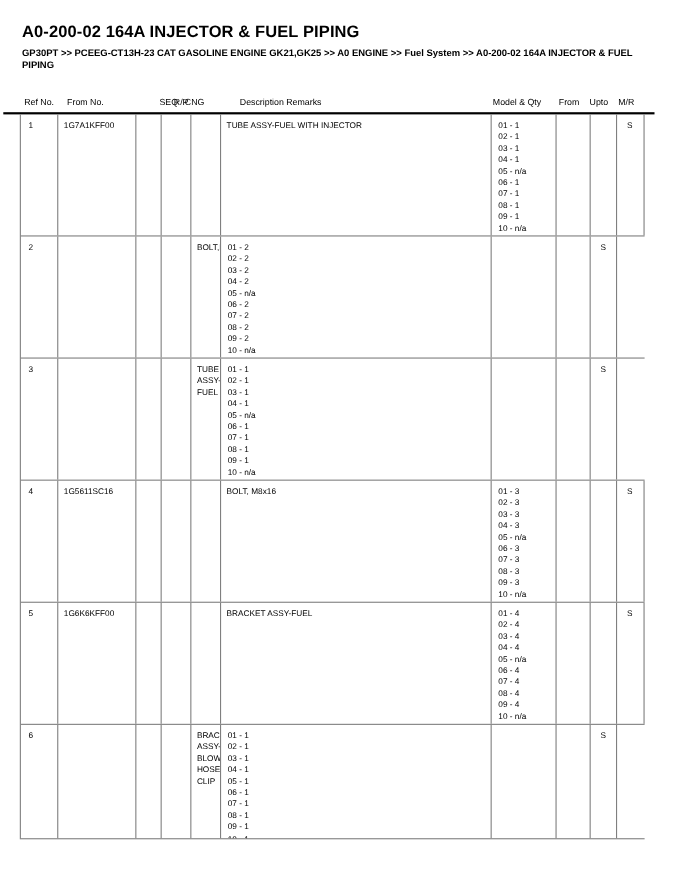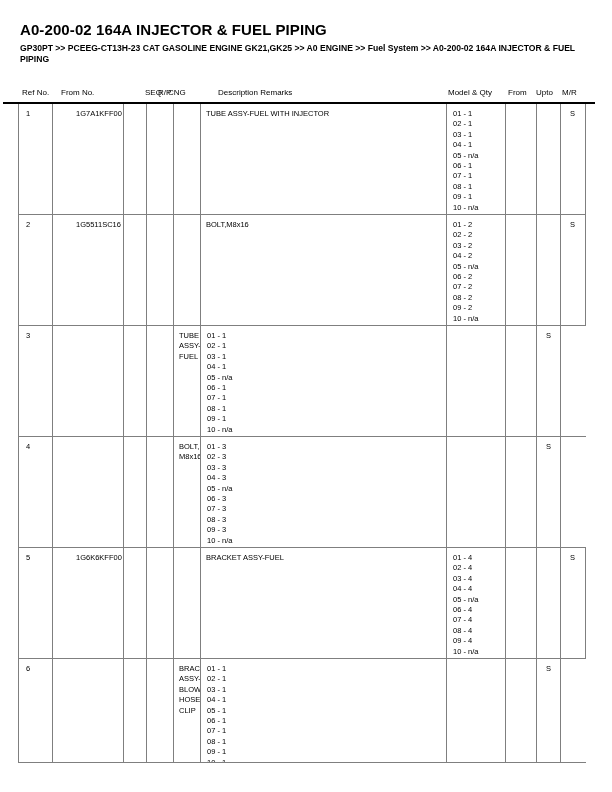--- a/index.html
+++ b/index.html
@@ -51,21 +51,21 @@
   .row:last-child { height:103px; }
   .cell {
     border-right:1px solid #7f7f7f;
     padding-top:5px;
     font-size:7.5px; line-height:10.4px;
     white-space:pre-line;
     overflow:hidden;
     box-sizing:border-box;
   }
   .c-ref  { padding-left:7px; }
-  .c-part { padding-left:5px;margin-left:18px; }
+  .c-part { padding-left:5px; }
   .c-desc { padding-left:5px; }
   .c-qty  { padding-left:6px; }
   .c-mr   { padding-left:9px; }
 </style>
 </head>
 <body>
 
 <div class="page">
 
   <div class="title">A0-200-02 164A INJECTOR &amp; FUEL PIPING</div>
@@ -104,21 +104,20 @@
 07 - 1
 08 - 1
 09 - 1
 10 - n/a</div>
     <div class="cell c-from"></div>
     <div class="cell c-upto"></div>
     <div class="cell c-mr">S</div>
   </div>
       <div class="row">
     <div class="cell c-ref">2</div>
-    <div class="cell c-part">1G5511SC16</div>
     <div class="cell c-rp"></div>
     <div class="cell c-seq"></div>
     <div class="cell c-cng"></div>
     <div class="cell c-desc">BOLT,M8x16</div>
     <div class="cell c-qty">01 - 2
 02 - 2
 03 - 2
 04 - 2
 05 - n/a
 06 - 2
@@ -145,20 +144,21 @@
 07 - 1
 08 - 1
 09 - 1
 10 - n/a</div>
     <div class="cell c-from"></div>
     <div class="cell c-upto"></div>
     <div class="cell c-mr">S</div>
   </div>
       <div class="row">
     <div class="cell c-ref">4</div>
+    <div class="cell c-part">1G5611SC16</div>
     <div class="cell c-rp"></div>
     <div class="cell c-seq"></div>
     <div class="cell c-cng"></div>
     <div class="cell c-desc">BOLT, M8x16</div>
     <div class="cell c-qty">01 - 3
 02 - 3
 03 - 3
 04 - 3
 05 - n/a
 06 - 3

